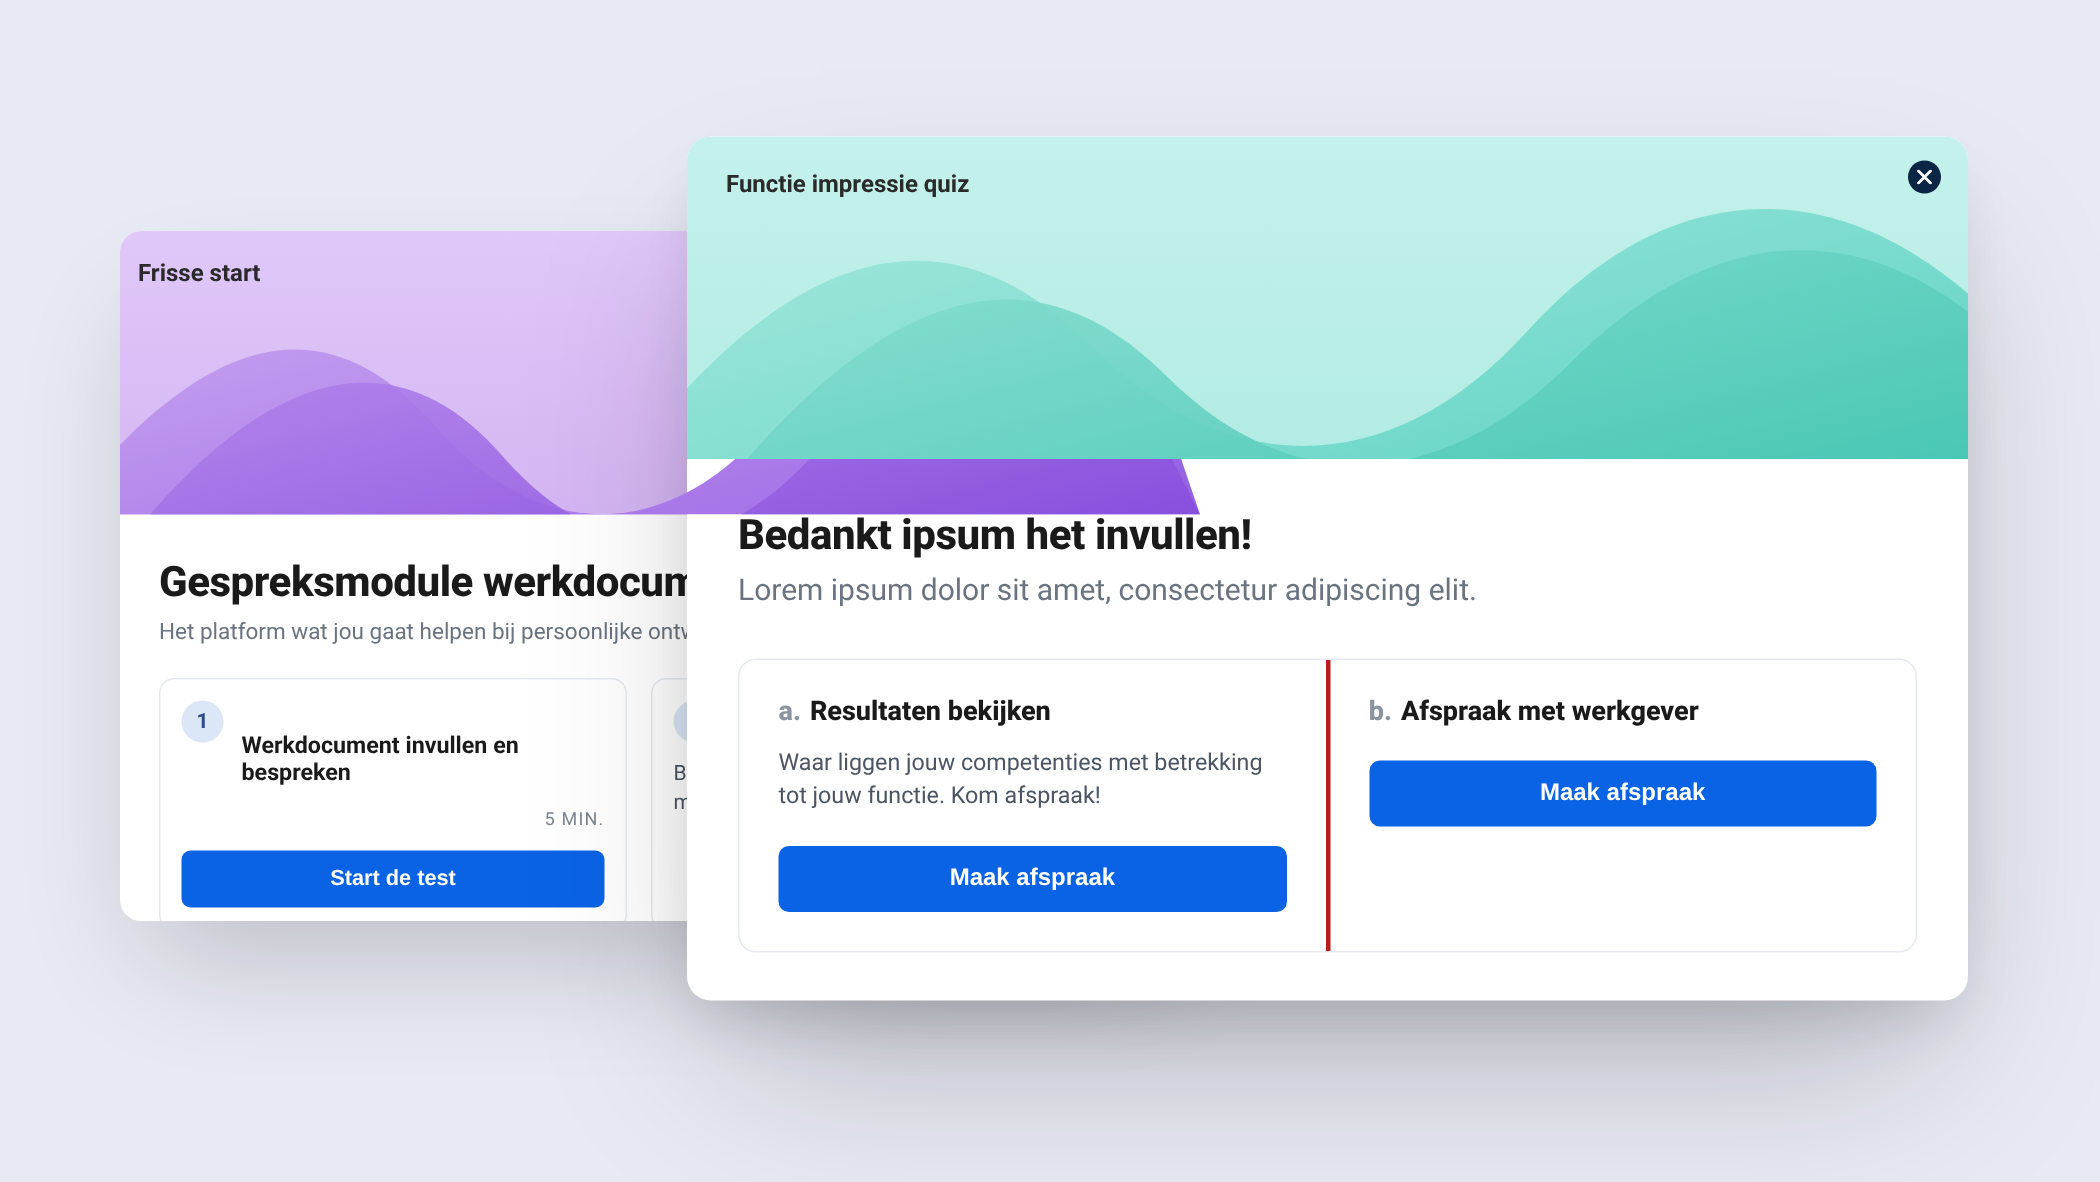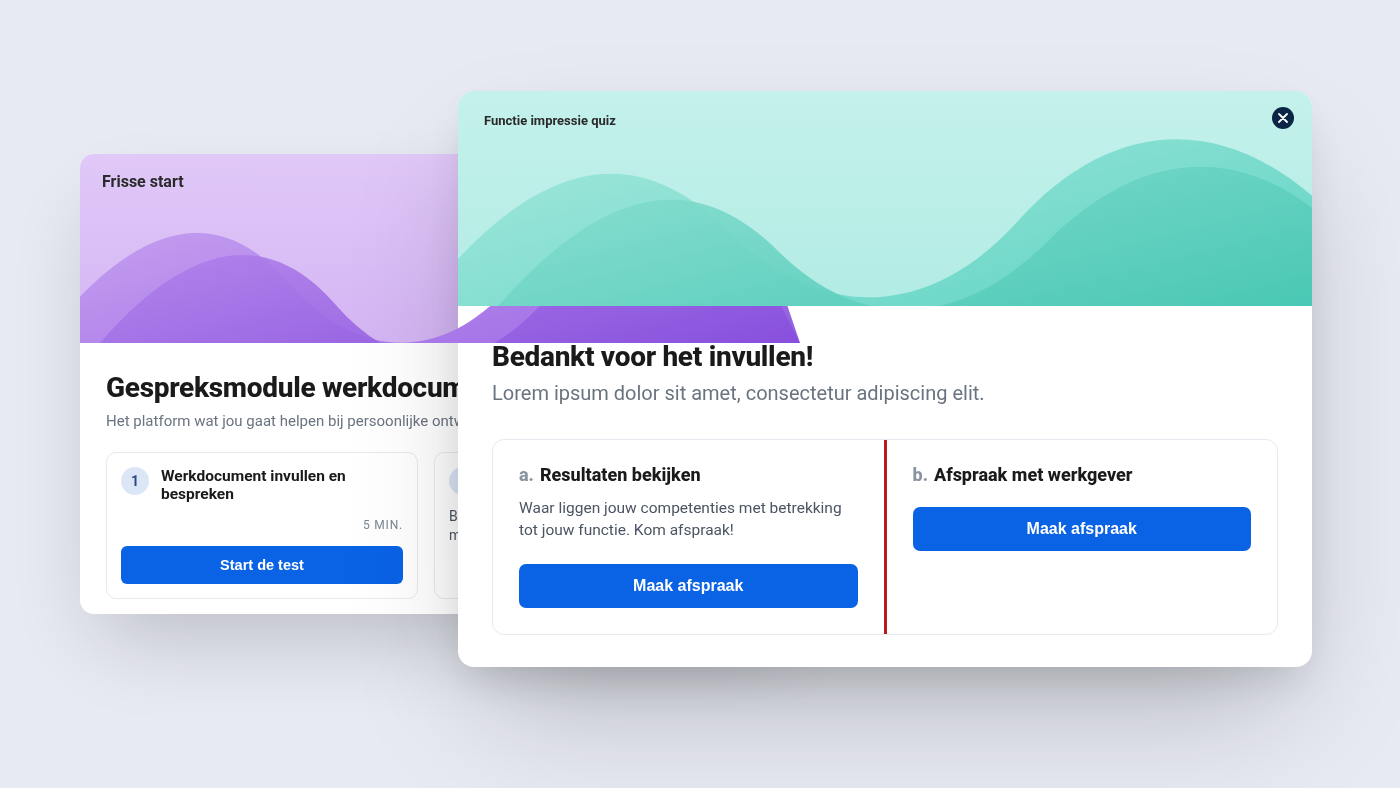--- a/index.html
+++ b/index.html
@@ -21,21 +21,21 @@
   height: 460px;
   background: #fff;
   border-radius: 14px;
   box-shadow: 0 40px 80px -20px rgba(0,0,0,0.20);
   overflow: hidden;
 }
 .back-header {
   height: 189px;
   background: linear-gradient(180deg, #e0c8f8 0%, #d4b5f3 100%);
   position: relative;
-  padding: 18px 22px;
+  padding: 18px 12px;
   overflow: hidden;
 }
 .back-header-title {
   font-size: 16px;
   font-weight: 700;
   color: #2a2a2a;
   position: relative;
   z-index: 2;
 }
 .back-body {
@@ -78,20 +78,21 @@
   font-size: 14px;
   display: flex;
   align-items: center;
   justify-content: center;
   flex-shrink: 0;
 }
 .step-titles .t {
   font-weight: 700;
   font-size: 15.5px;
   color: #1a1a1a;
+  margin-top: 21px;
 }
 .step-titles .mins {
   font-size: 12px;
   letter-spacing: 0.8px;
   color: #7b8692;
   margin-top: 15px;
   text-transform: uppercase;
   text-align: right;
 }
 .step-desc {
@@ -135,21 +136,21 @@
   overflow: hidden;
 }
 .front-header {
   height: 215px;
   background: linear-gradient(180deg, #c4f1eb 0%, #b2ece4 100%);
   position: relative;
   padding: 22px 26px;
   overflow: hidden;
 }
 .front-header-title {
-  font-size: 13px;
+  font-size: 16px;
   font-weight: 700;
   color: #2a2a2a;
   position: relative;
   z-index: 2;
 }
 .close-btn {
   position: absolute;
   right: 18px;
   top: 16px;
   width: 22px;
@@ -295,21 +296,21 @@
       </svg>
     </div>
     <div class="front-header-title">Functie impressie quiz</div>
     <button class="close-btn" aria-label="Close">
       <svg viewBox="0 0 10 10">
           <path d="M1 1 L9 9 M9 1 L1 9" stroke="#fff" stroke-width="1.8" stroke-linecap="round"></path>
         </svg>
     </button>
   </div>
   <div class="front-body">
-    <h1>Bedankt voor het invullen!</h1>
+    <h1>Bedankt ipsum het invullen!</h1>
     <div class="sub">Lorem ipsum dolor sit amet, consectetur adipiscing elit.</div>
     <div class="options">
       <div class="option">
         <div class="opt-title">
           <span class="letter">a.</span><span>Resultaten bekijken</span>
         </div>
         <div class="opt-desc">Waar liggen jouw competenties met betrekking tot jouw functie. Kom afspraak!</div>
         <button class="opt-btn">Maak afspraak</button>
       </div>
       <div class="option">

